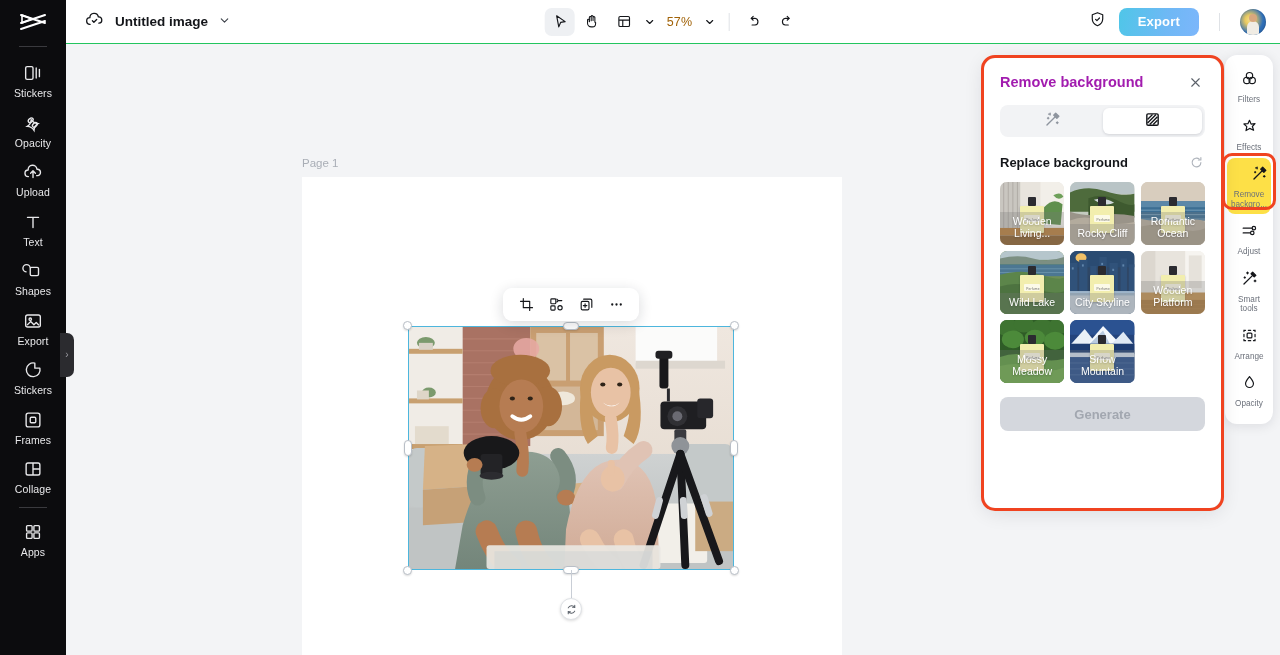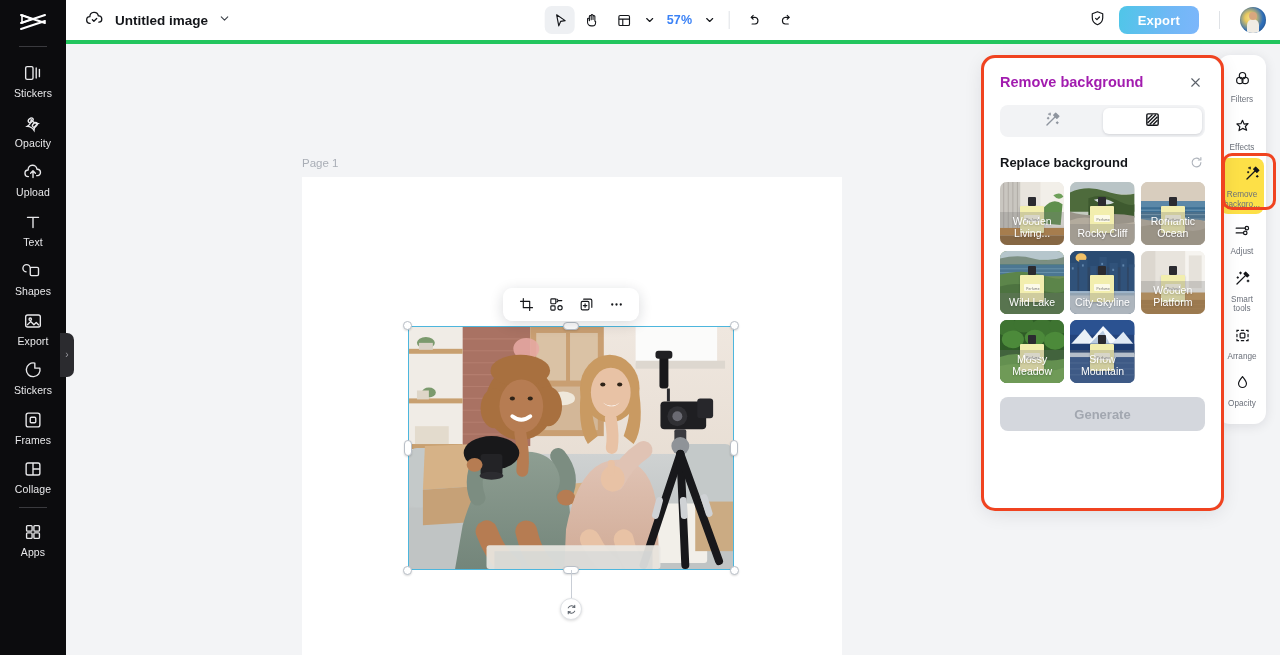--- a/index.html
+++ b/index.html
@@ -30,38 +30,38 @@
   #rail-handle {
     position: absolute; left: 60px; top: 333px; width: 14px; height: 44px;
     background: #2b2b2f; border-radius: 0 7px 7px 0; z-index: 31;
     display: flex; align-items: center; justify-content: center; cursor: pointer;
   }
   #rail-handle span { color: #9a9aa0; font-size: 10px; line-height: 1; }
 
   
   #topbar {
     position: absolute; left: 66px; top: 0; width: 1214px; height: 44px;
-    background: #ffffff; border-bottom: 4px solid #22c55e;
+    background: #ffffff; border-bottom: 1px solid #22c55e;
     display: flex; align-items: center; z-index: 20;
   }
   .tb-left { display: flex; align-items: center; gap: 10px; padding-left: 18px; }
   .doc-title { font-size: 13.5px; color: #14161a; font-weight: 600; }
   .chev { color: #3c4149; }
 
   .tb-center {
     position: absolute; left: 50%; transform: translateX(-50%);
     display: flex; align-items: center; gap: 2px;
   }
   .tbtn {
     width: 30px; height: 28px; border-radius: 7px; border: none; background: transparent;
     display: flex; align-items: center; justify-content: center; cursor: pointer;
   }
   .tbtn.active { background: #eef0f3; }
   .mini-chev { width: 18px; height: 26px; display:flex; align-items:center; justify-content:center; cursor:pointer; background:transparent; border:none; }
-  .zoom-val { font-size: 12.5px; font-weight: 700; color: #3b82f6; padding: 0 6px; letter-spacing: .2px; }
+  .zoom-val { font-size: 12.5px; font-weight: 400; color: #a16207; padding: 0 6px; letter-spacing: .2px; }
   .tb-divider { width: 1px; height: 18px; background: #dfe2e6; margin: 0 8px; }
 
   .tb-right {
     position: absolute; right: 14px; display: flex; align-items: center; gap: 12px;
   }
   #export-btn {
     height: 28px; padding: 0 19px; border-radius: 8px; border: none;
     background: linear-gradient(100deg, #4fc6e8 0%, #6fb8f5 60%, #7cb6fb 100%);
     color: #fff; font-size: 13px; font-weight: 700; cursor: pointer;
     font-family: "Liberation Sans", sans-serif; letter-spacing: .2px;
@@ -192,21 +192,21 @@
     background: rgba(120,120,120,.28);
   }
   #generate-btn {
     margin: 14px 0 0; width: 100%; height: 34px; border-radius: 8px; border: none;
     background: #d4d7dd; color: #a2a7b0; font-size: 13px; font-weight: 600;
     cursor: default; font-family: "Liberation Sans", sans-serif;
   }
 
   
   #right-rail {
-    position: absolute; right: 14px; top: 55px; width: 48px;
+    position: absolute; right: 7px; top: 55px; width: 48px;
     background: #fff; border-radius: 12px; box-shadow: 0 2px 12px rgba(16,24,40,.10);
     padding: 8px 0 10px; z-index: 25;
     display: flex; flex-direction: column; align-items: center; gap: 1px;
   }
   .rr-item {
     width: 44px; padding: 6px 2px 5px; border-radius: 8px; cursor: pointer;
     display: flex; flex-direction: column; align-items: center; gap: 3px;
   }
   .rr-item.selected { background: #fde047; align-items: flex-end; }
   .rr-item .lbl {

